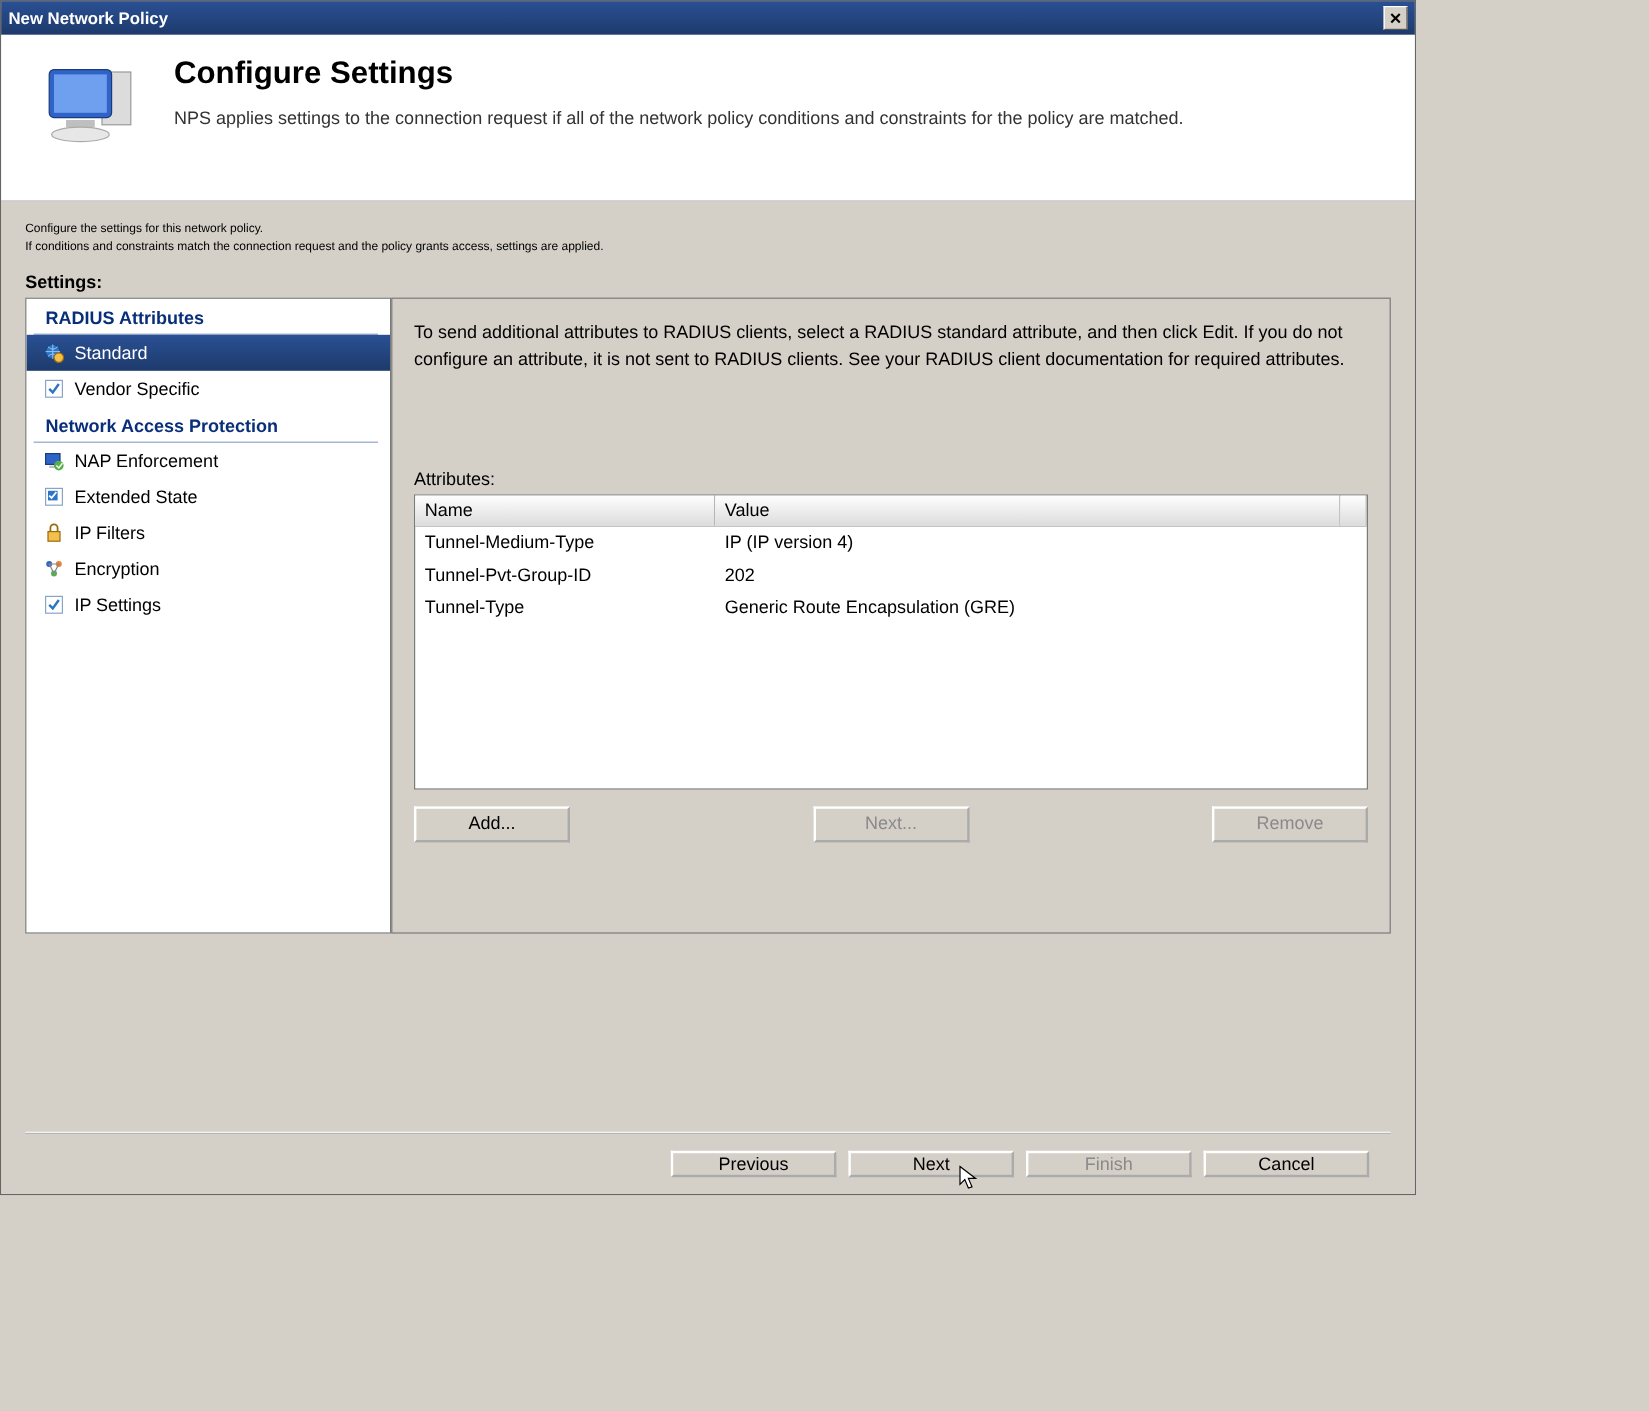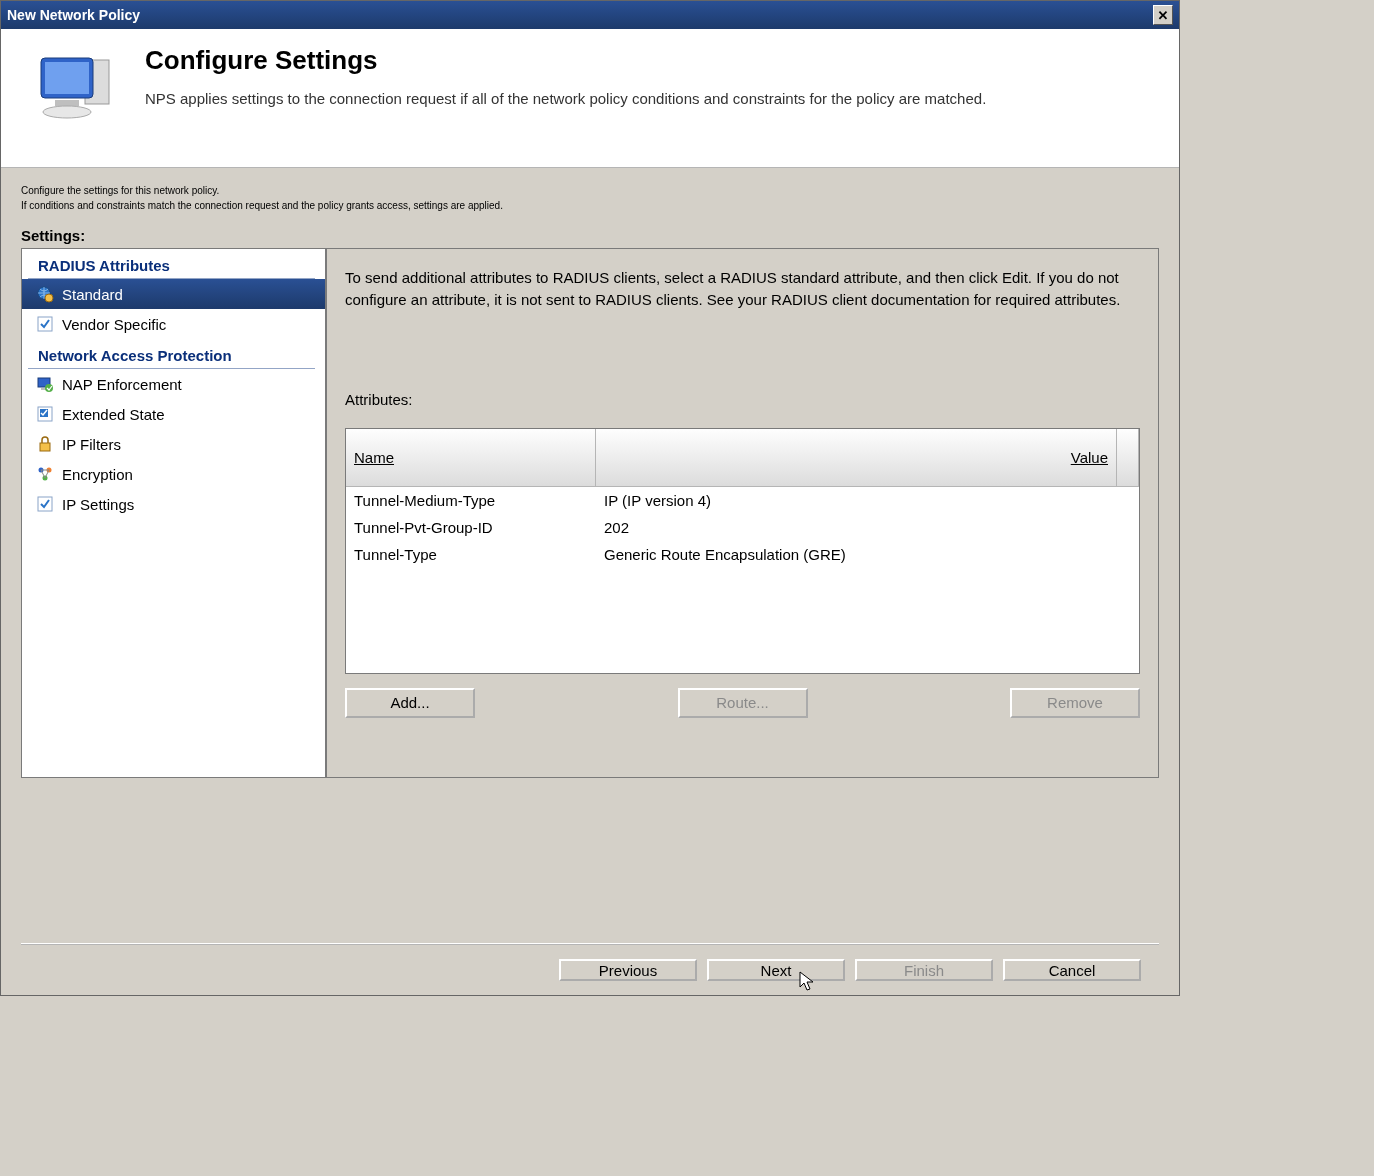--- a/index.html
+++ b/index.html
@@ -121,41 +121,40 @@
       height: 530px;
       padding: 18px 18px 14px 18px;
       display:flex;flex-direction:column;
     }
     .right-desc {
       font-size: 15px;
       color:#000;
       line-height:1.45;
       margin-bottom: 80px;
     }
-    .attr-label { font-size: 15px; color:#000; margin-bottom:20px; }
+    .attr-label { font-size: 15px; color:#000; margin-bottom:4px; }
     .attr-grid {
       border: 1px solid #7a7a7a;
       background:#fff;
       height: 246px;
       display:flex;flex-direction:column;
     }
     .grid-head {
       display:flex;
       border-bottom: 1px solid #b5b5b5;
     }
     .grid-head .col {
       background: linear-gradient(to bottom,#fefefe,#dcdcdc);
       border-right:1px solid #b5b5b5;
-      padding:20px 8px;
+      padding:4px 8px;
       font-size:15px;
       color:#000;
-      text-decoration:underline;
     }
     .col-name { width: 250px; }
-    .col-value { flex:1;text-align:right; }
+    .col-value { flex:1; }
     .col-pad { width: 22px; border-right:none; }
     .grid-body { flex:1; overflow:auto; }
     .grid-row { display:flex; font-size:15px; padding:2px 0; }
     .grid-row .cell { padding:3px 8px; }
     .grid-row .cell.cname { width:250px; }
     .grid-row .cell.cvalue { flex:1; }
     .attr-buttons { margin-top: 14px; display:flex; gap:10px;justify-content:space-between; }
     .wbutton {
       width: 130px;
       height: 30px;
@@ -308,21 +307,21 @@
                 <div class="cell cvalue">202</div>
               </div>
               <div class="grid-row">
                 <div class="cell cname">Tunnel-Type</div>
                 <div class="cell cvalue">Generic Route Encapsulation (GRE)</div>
               </div>
             </div>
         </div>
         <div class="attr-buttons">
           <button class="wbutton">Add...</button>
-          <button class="wbutton" disabled="">Route...</button>
+          <button class="wbutton" disabled="">Next...</button>
           <button class="wbutton" disabled="">Remove</button>
         </div>
       </div>
     </div>
 
     <div class="footer-sep"></div>
     <div class="footer">
       <button class="wbutton">Previous</button>
       <button class="wbutton" id="next-btn" style="position:relative;">Next<span class="cursor" style="left: 90px; top: 10px;"><svg width="18" height="22">
               <path d="M1 1 L1 16 L5 12 L8 19 L11 18 L8 11 L14 11 Z" fill="#fff" stroke="#000" stroke-width="1"></path>

